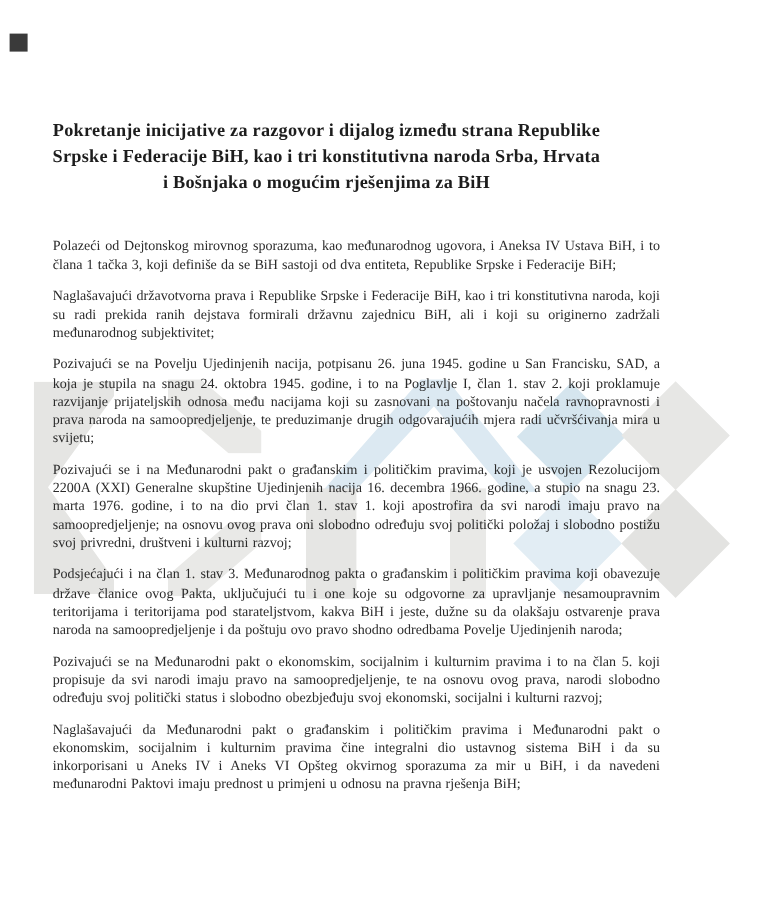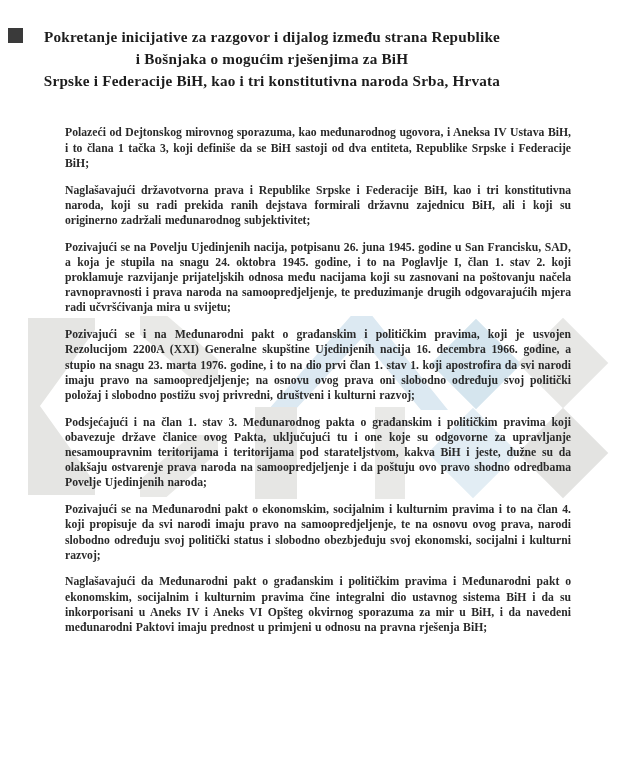--- a/index.html
+++ b/index.html
@@ -55,35 +55,34 @@
   .corner-mark {
     position: absolute;
     left: 8px; top: 28px; width: 15px; height: 15px;
     background: #3a3a3a;
     z-index: 2;
   }
 
   
   .doc { position: relative; z-index: 1; }
   .title {
-    margin: 0; padding-top: 26px;
+    margin: 0; padding-top: 98px;
     width: 544px;
     text-align: center;
     font-size: 15.2px;
     font-weight: 700;
     line-height: 21.8px;
     color: #1d1d1d;
     letter-spacing: 0.2px;
   }
   .title span { display: block; white-space: nowrap; }
   .content {
     width: 506px;
-    margin-left: 65px;
+    margin-left: 44px;
     margin-top: 34px;
-    font-weight: bold;
   }
   .content p {
     margin: 0 0 11.5px 0;
     font-size: 11.7px;
     line-height: 15.2px;
     text-align: justify;
     color: #2a2a2a;
     word-spacing: 0.6px;
   }
 </style>
@@ -103,28 +102,28 @@
     <div class="wm-diamond wm-d-gray1"></div>
     <div class="wm-diamond wm-d-blue2"></div>
     <div class="wm-diamond wm-d-gray2"></div>
   </div>
 
   <div class="corner-mark"></div>
 
   <div class="doc">
     <h1 class="title">
       <span>Pokretanje inicijative za razgovor i dijalog između strana Republike</span>
+      <span>Srpske i Federacije BiH, kao i tri konstitutivna naroda Srba, Hrvata</span>
       <span>i Bošnjaka o mogućim rješenjima za BiH</span>
-      <span>Srpske i Federacije BiH, kao i tri konstitutivna naroda Srba, Hrvata</span>
     </h1>
 
     <div class="content">
       <p>Polazeći od Dejtonskog mirovnog sporazuma, kao međunarodnog ugovora, i Aneksa IV Ustava BiH, i to člana 1 tačka 3, koji definiše da se BiH sastoji od dva entiteta, Republike Srpske i Federacije BiH;</p>
       <p>Naglašavajući državotvorna prava i Republike Srpske i Federacije BiH, kao i tri konstitutivna naroda, koji su radi prekida ranih dejstava formirali državnu zajednicu BiH, ali i koji su originerno zadržali međunarodnog subjektivitet;</p>
       <p>Pozivajući se na Povelju Ujedinjenih nacija, potpisanu 26. juna 1945. godine u San Francisku, SAD, a koja je stupila na snagu 24. oktobra 1945. godine, i to na Poglavlje I, član 1. stav 2. koji proklamuje razvijanje prijateljskih odnosa među nacijama koji su zasnovani na poštovanju načela ravnopravnosti i prava naroda na samoopredjeljenje, te preduzimanje drugih odgovarajućih mjera radi učvršćivanja mira u svijetu;</p>
       <p>Pozivajući se i na Međunarodni pakt o građanskim i političkim pravima, koji je usvojen Rezolucijom 2200A (XXI) Generalne skupštine Ujedinjenih nacija 16. decembra 1966. godine, a stupio na snagu 23. marta 1976. godine, i to na dio prvi član 1. stav 1. koji apostrofira da svi narodi imaju pravo na samoopredjeljenje; na osnovu ovog prava oni slobodno određuju svoj politički položaj i slobodno postižu svoj privredni, društveni i kulturni razvoj;</p>
       <p>Podsjećajući i na član 1. stav 3. Međunarodnog pakta o građanskim i političkim pravima koji obavezuje države članice ovog Pakta, uključujući tu i one koje su odgovorne za upravljanje nesamoupravnim teritorijama i teritorijama pod starateljstvom, kakva BiH i jeste, dužne su da olakšaju ostvarenje prava naroda na samoopredjeljenje i da poštuju ovo pravo shodno odredbama Povelje Ujedinjenih naroda;</p>
-      <p>Pozivajući se na Međunarodni pakt o ekonomskim, socijalnim i kulturnim pravima i to na član 4. koji propisuje da svi narodi imaju pravo na samoopredjeljenje, te na osnovu ovog prava, narodi slobodno određuju svoj politički status i slobodno obezbjeđuju svoj ekonomski, socijalni i kulturni razvoj;</p>
+      <p>Pozivajući se na Međunarodni pakt o ekonomskim, socijalnim i kulturnim pravima i to na član 5. koji propisuje da svi narodi imaju pravo na samoopredjeljenje, te na osnovu ovog prava, narodi slobodno određuju svoj politički status i slobodno obezbjeđuju svoj ekonomski, socijalni i kulturni razvoj;</p>
       <p>Naglašavajući da Međunarodni pakt o građanskim i političkim pravima i Međunarodni pakt o ekonomskim, socijalnim i kulturnim pravima čine integralni dio ustavnog sistema BiH i da su inkorporisani u Aneks IV i Aneks VI Opšteg okvirnog sporazuma za mir u BiH, i da navedeni međunarodni Paktovi imaju prednost u primjeni u odnosu na pravna rješenja BiH;</p>
     </div>
   </div>
 
 </div>
 
 </body></html>

